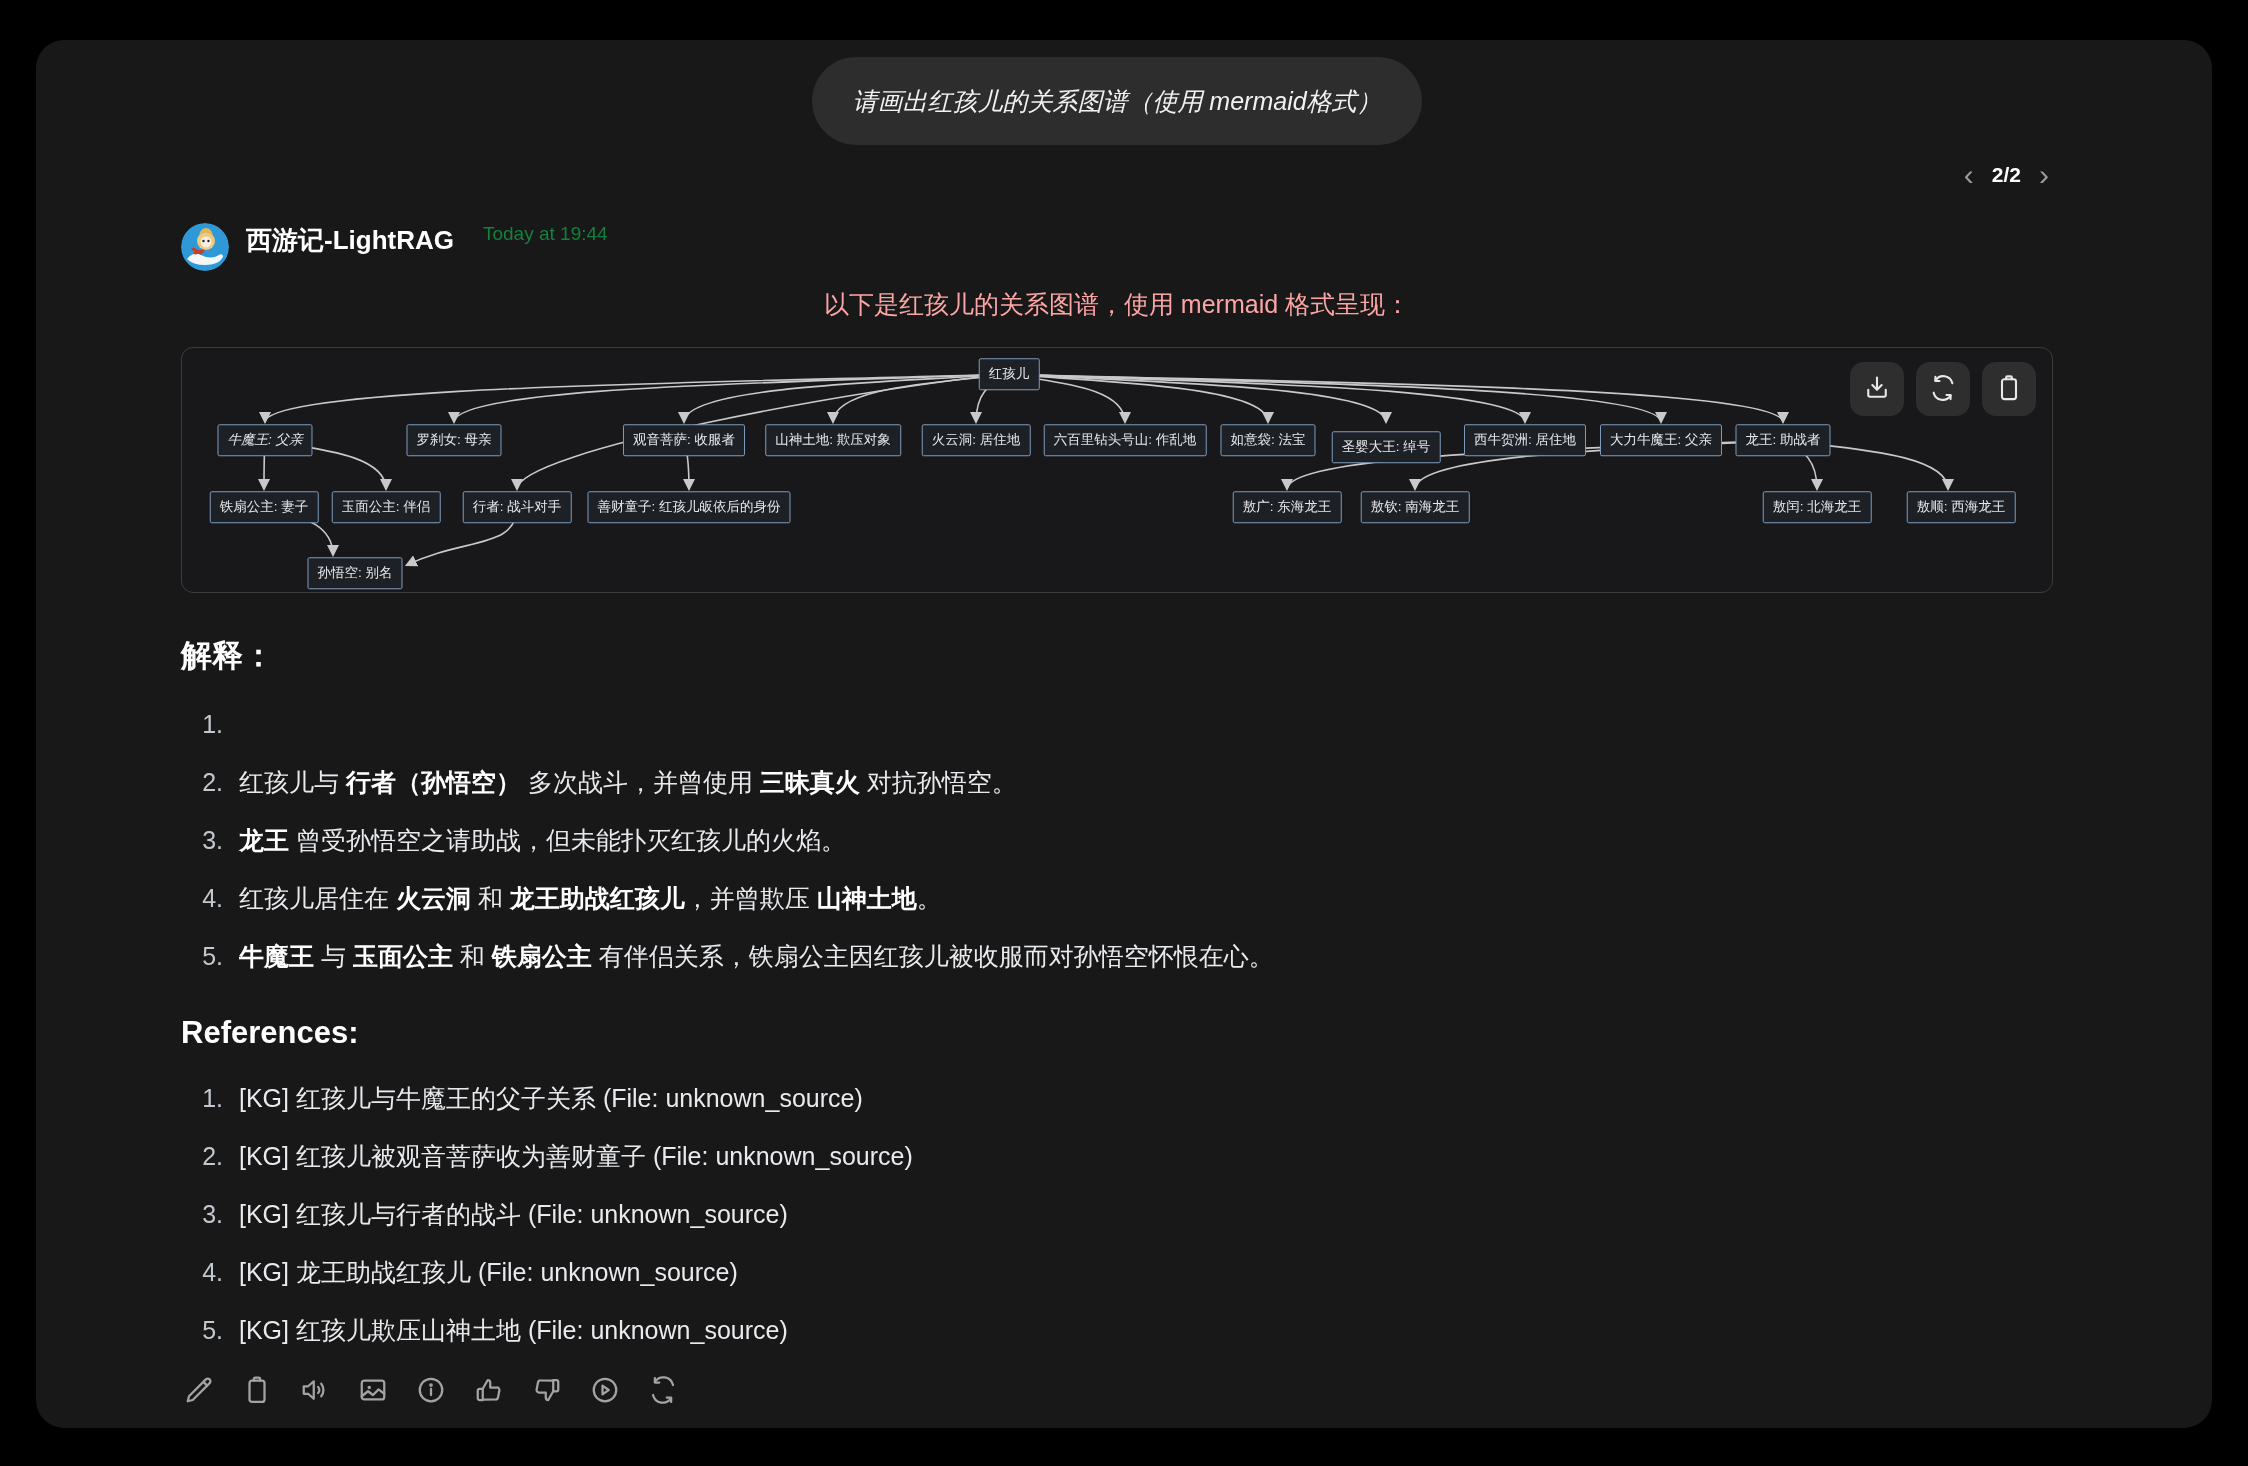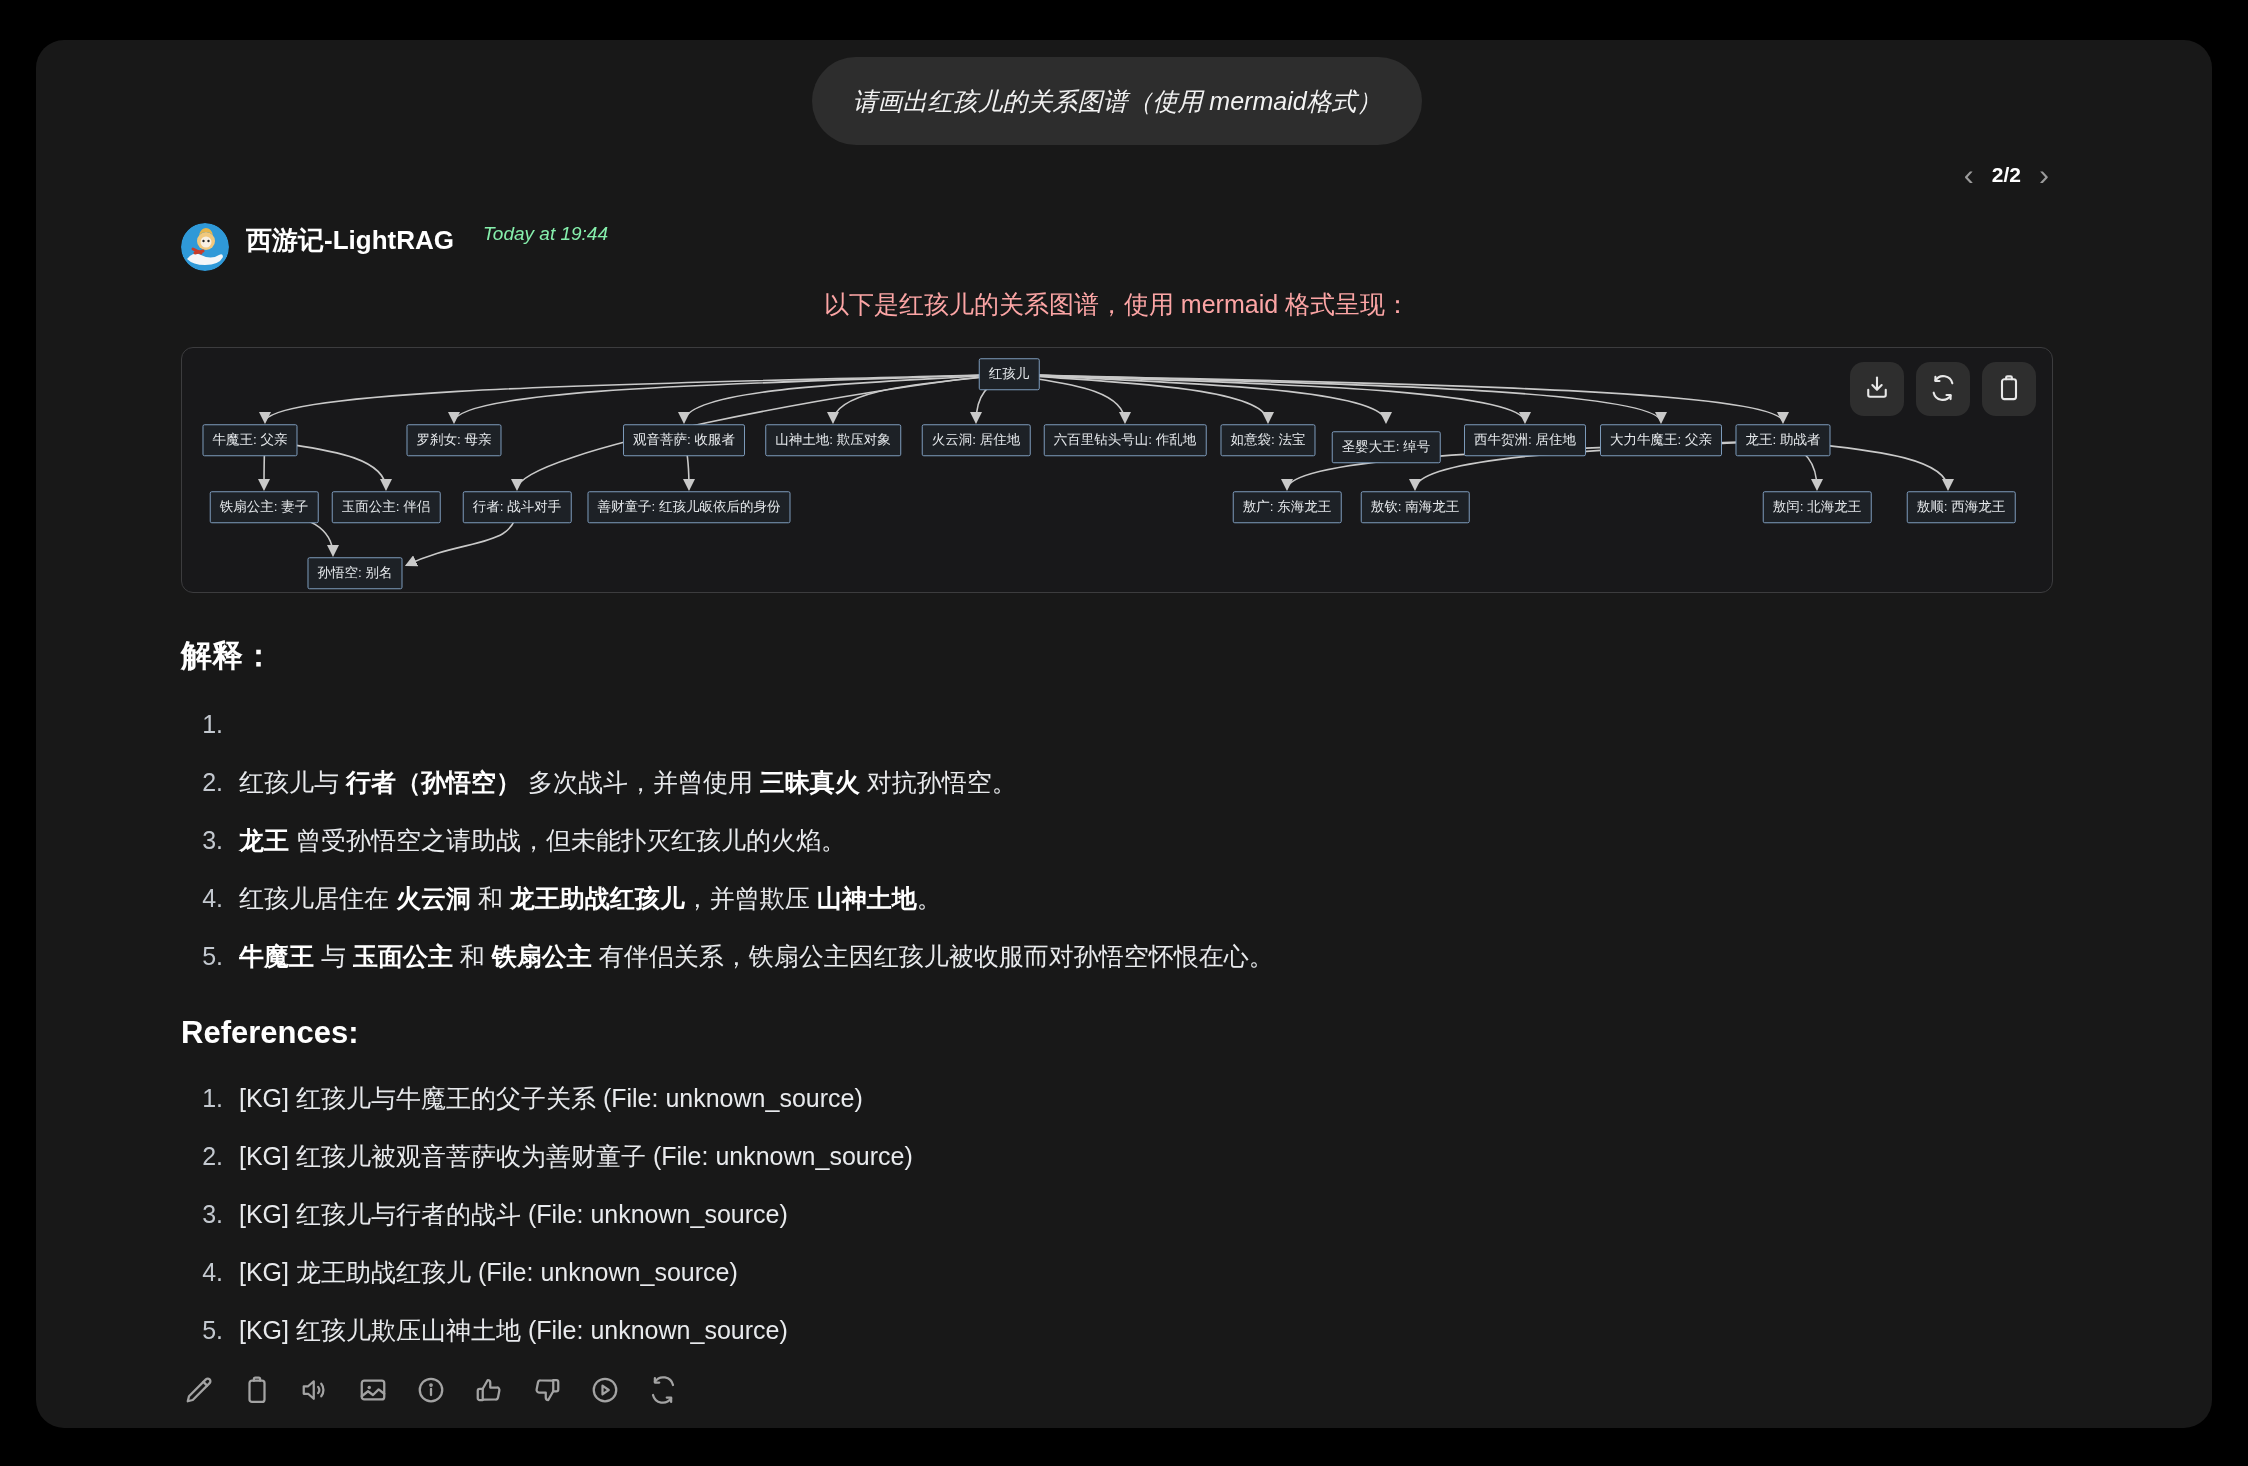--- a/index.html
+++ b/index.html
@@ -14,21 +14,21 @@
     align-items:center; padding:0 40px; color:#f2f2f2; font-size:25px; }
   .page-row { display:flex; justify-content:flex-end; align-items:center;
     margin-top:14px; gap:14px; height:32px; }
   .chev { color:#9b9b9b; font-size:30px; line-height:30px; cursor:pointer; padding:0 4px; }
   .page-num { color:#fff; font-size:21px; font-weight:bold; }
 
   
   .msg-head { display:flex; align-items:flex-start; margin-top:32px; gap:17px; }
   .avatar { width:48px; height:48px; border-radius:50%; overflow:hidden; flex:none; cursor:pointer; }
   .uname { color:#fff; font-size:26px; font-weight:bold; }
-  .tstamp { color:#86efac; font-size:19px; margin-left:12px;font-style:italic; }
+  .tstamp { color:#15803d; font-size:19px; margin-left:12px; }
   .intro { color:#fca5a5; font-size:25px; margin-top:17px;text-align:center; }
 
   
   .diagram { position:relative; margin-top:26px; height:246px; width:100%;
     border:1.5px solid #3c3c3e; border-radius:12px; background:#18181a; }
   #graph { position:absolute; inset:0; }
   #graph svg.edges { position:absolute; left:0; top:0; z-index:0; }
   .gnode { position:absolute; transform:translate(-50%,-50%); z-index:1;
     background:#1d2126; border:1px solid #7e9cbd; border-radius:2px;
     color:#e6e9ec; font-size:13.5px; line-height:1; padding:8px 9px; white-space:nowrap; }
@@ -109,21 +109,21 @@
           <path d="M83,92 C119.3,100 204,103.25 204,141.25" fill="none" stroke="#c9c9c9" stroke-width="1.6" marker-end="url(#arw)"></path>
           <path d="M502,92 C503.5,100 507,103.25 507,141.25" fill="none" stroke="#c9c9c9" stroke-width="1.6" marker-end="url(#arw)"></path>
           <path d="M82,159 C102.7,167 151,169.25 151,207.25" fill="none" stroke="#c9c9c9" stroke-width="1.6" marker-end="url(#arw)"></path>
           <path d="M335,159 C335,201 282.5078125,189.25 224.5078125,217.25" fill="none" stroke="#c9c9c9" stroke-width="1.6" marker-end="url(#arw)"></path>
           <path d="M1601,92 C1452.2,100 1105,103.25 1105,141.25" fill="none" stroke="#c9c9c9" stroke-width="1.6" marker-end="url(#arw)"></path>
           <path d="M1601,92 C1490.6,100 1233,103.25 1233,141.25" fill="none" stroke="#c9c9c9" stroke-width="1.6" marker-end="url(#arw)"></path>
           <path d="M1601,92 C1611.2,100 1635,103.25 1635,141.25" fill="none" stroke="#c9c9c9" stroke-width="1.6" marker-end="url(#arw)"></path>
           <path d="M1601,92 C1650.5,100 1766,103.25 1766,141.25" fill="none" stroke="#c9c9c9" stroke-width="1.6" marker-end="url(#arw)"></path>
         </svg>
         <div class="gnode" style="left: 827px; top: 26px;">红孩儿</div>
-        <div class="gnode" style="left: 68px; top: 92px;">牛魔王: 父亲</div>
+        <div class="gnode" style="left: 83px; top: 92px; font-style: italic;">牛魔王: 父亲</div>
         <div class="gnode" style="left: 272px; top: 92px;">罗刹女: 母亲</div>
         <div class="gnode" style="left: 502px; top: 92px;">观音菩萨: 收服者</div>
         <div class="gnode" style="left: 651px; top: 92px;">山神土地: 欺压对象</div>
         <div class="gnode" style="left: 794px; top: 92px;">火云洞: 居住地</div>
         <div class="gnode" style="left: 943px; top: 92px;">六百里钻头号山: 作乱地</div>
         <div class="gnode" style="left: 1086px; top: 92px;">如意袋: 法宝</div>
         <div class="gnode" style="left: 1204px; top: 92px; margin-top: 7px;">圣婴大王: 绰号</div>
         <div class="gnode" style="left: 1343px; top: 92px;">西牛贺洲: 居住地</div>
         <div class="gnode" style="left: 1479px; top: 92px;">大力牛魔王: 父亲</div>
         <div class="gnode" style="left: 1601px; top: 92px;">龙王: 助战者</div>

